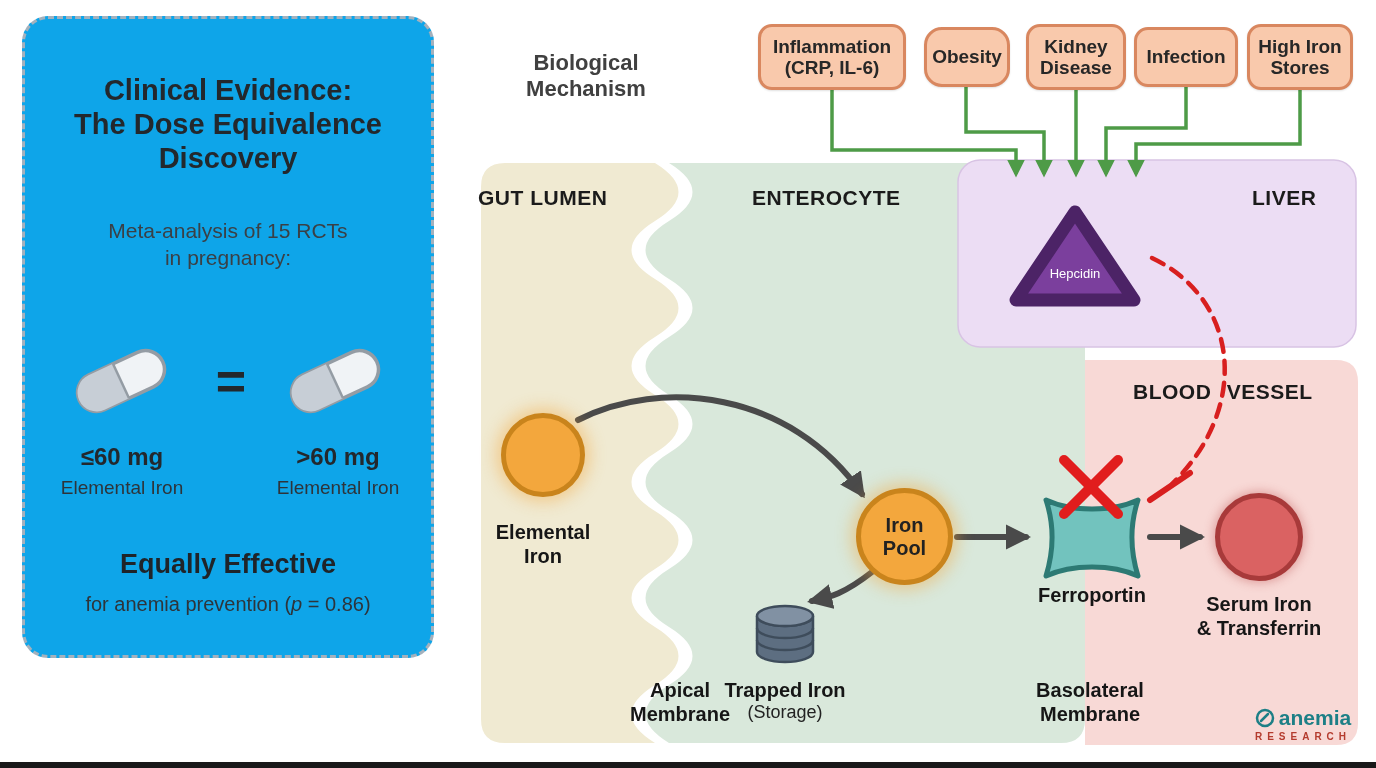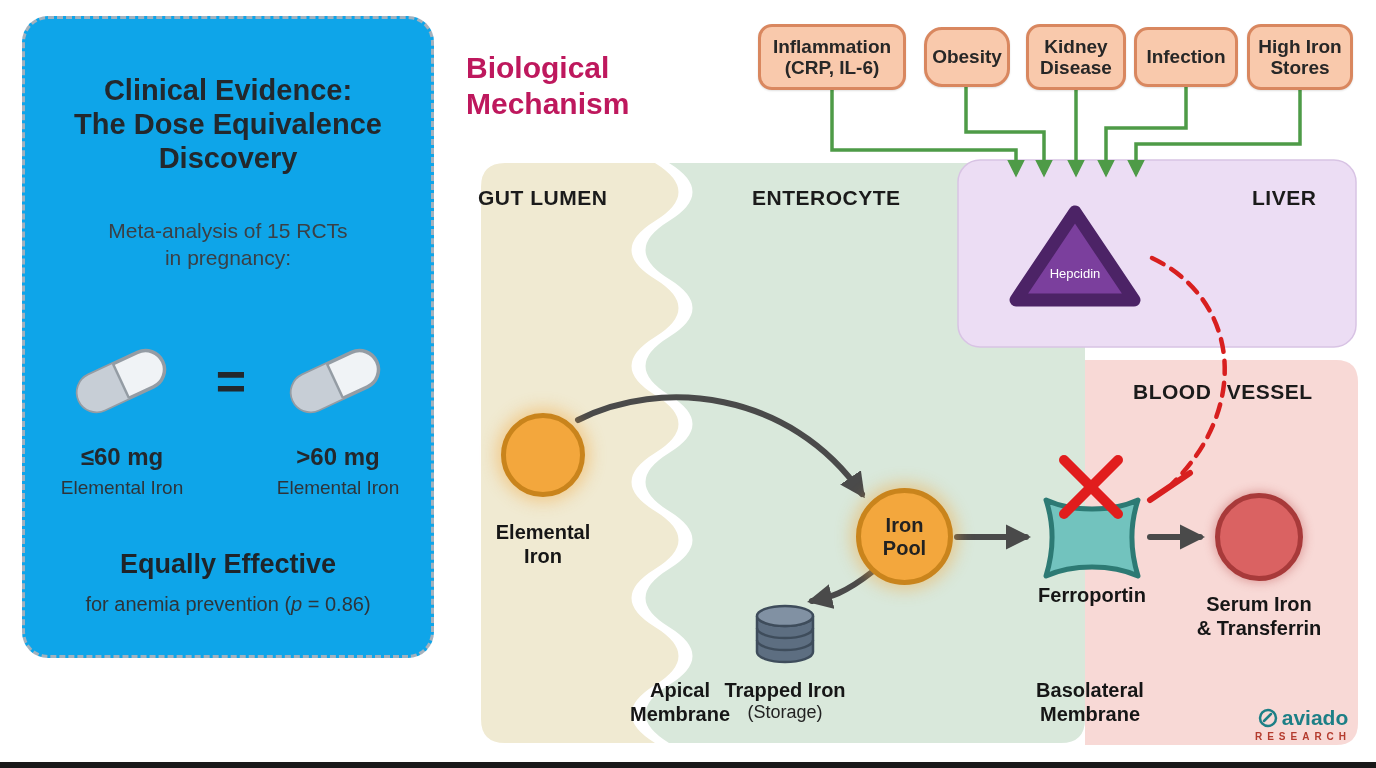--- a/index.html
+++ b/index.html
@@ -21,22 +21,22 @@
          font-size:52px;font-weight:bold;color:#23282d;}
   .dose-amt{position:absolute;width:170px;text-align:center;font-size:24px;font-weight:bold;color:#23282d;}
   .dose-lab{position:absolute;width:170px;text-align:center;font-size:19px;color:#2e343a;}
   .conclusion{position:absolute;left:0;top:530px;width:100%;text-align:center;
          font-size:27px;font-weight:bold;color:#1f2429;}
   .detail{position:absolute;left:0;top:574px;width:100%;text-align:center;
          font-size:20px;color:#2e343a;}
   .detail i{font-style:italic;}
 
   
-  .mech-title{position:absolute;left:466px;top:50px;width:240px;text-align:left;
-         font-size:30px;font-weight:bold;line-height:1.2;color:#be185d;}
+  .mech-title{position:absolute;left:466px;top:50px;width:240px;text-align:center;
+         font-size:22px;font-weight:bold;line-height:1.2;color:#404040;}
   .region-lbl{position:absolute;font-size:21px;font-weight:bold;color:#1b1b1b;letter-spacing:.5px;}
   .node-lbl{position:absolute;font-weight:bold;font-size:20px;line-height:1.2;color:#161616;text-align:center;}
   .node-sub{font-weight:normal;font-size:18px;color:#222;}
 
   
   .factor{position:absolute;background:#f9c9ac;border:3px solid #d9875f;border-radius:14px;
           display:flex;align-items:center;justify-content:center;text-align:center;
           font-weight:bold;font-size:19px;line-height:1.12;color:#272727;
           box-sizing:border-box;box-shadow:0 1px 2px rgba(0,0,0,.12);}
 
@@ -184,19 +184,19 @@
 Membrane</div>
   <div class="node-lbl pre" style="left:1023px;top:678px;width:134px;">Basolateral
 Membrane</div>
 
   <div class="logo">
     <div class="logo-row">
       <svg width="20" height="20" viewBox="0 0 20 20">
         <circle cx="10" cy="10" r="8" fill="none" stroke="#1d7f86" stroke-width="2.5"></circle>
         <path d="M6,13 L13,6" stroke="#1d7f86" stroke-width="2.5" stroke-linecap="round"></path>
       </svg>
-      <span class="logo-brand">aviado</span>
+      <span class="logo-brand">anemia</span>
     </div>
     <div class="logo-sub">RESEARCH</div>
   </div>
 
   <div class="bottom-bar"></div>
 </div>
 
 </body></html>

